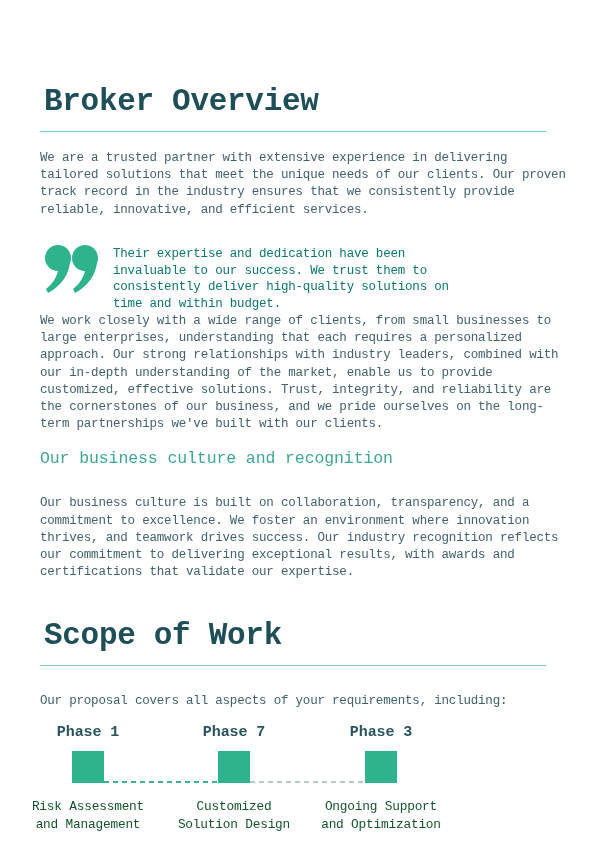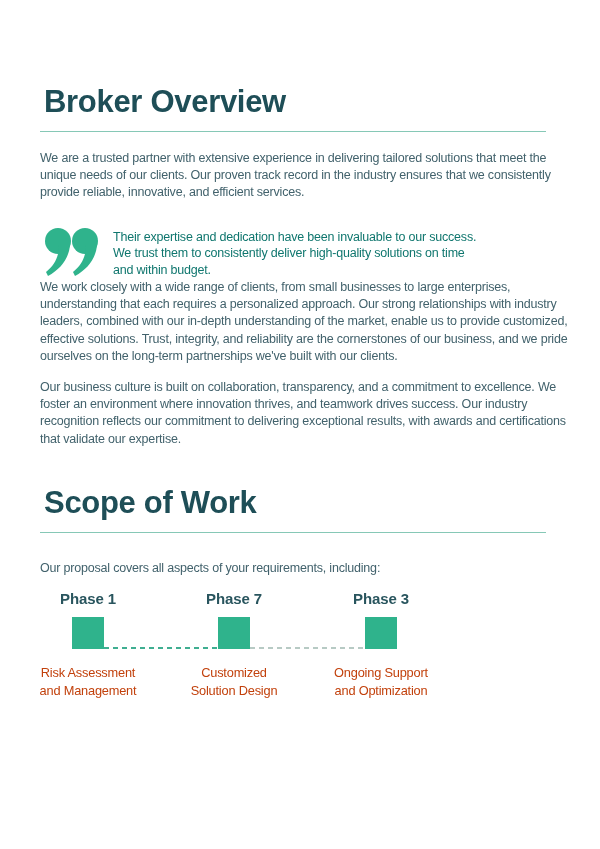--- a/index.html
+++ b/index.html
@@ -2,21 +2,21 @@
 <html><head>
 <meta charset="utf-8">
 <style>
   * { margin:0; padding:0; box-sizing:border-box; }
   html,body { background:#ffffff; }
   .page {
     position:relative;
     width:600px; height:849px;
     background:#ffffff;
     overflow:hidden;
-    font-family:Liberation Sans, sans-serif;
+    font-family:Liberation Mono, monospace;
     color:#42626c;
   }
   .content {
     position:absolute; left:40px; top:0; width:532px;
   }
   .h1 {
     margin-top:84px;
     font-size:31px; line-height:36px; font-weight:700;
     letter-spacing:-0.3px;
     color:#1e4e57;
@@ -45,21 +45,21 @@
     font-size:12.5px; line-height:16.8px; letter-spacing:-0.2px;
     color:#0f766e;
   }
   .overview { }
   .h2 {
     margin-top:15px;
     font-size:16.5px; line-height:22px; font-weight:400;
     letter-spacing:-0.1px;
     color:#3da795;
   }
-  .culture { margin-top:14px; }
+  .culture { margin-top:25px; }
   .h1-scope { margin-top:37px; }
   .scope-intro { margin-top:27px; }
   .diagram {
     position:relative;
     margin-top:13px;
     height:130px;
   }
   .phase-col {
     position:absolute; top:0;
     width:150px;
@@ -70,21 +70,21 @@
     color:#29555e;
   }
   .phase-square {
     width:32px; height:32px;
     background:#2fb38c;
     margin:10px auto 0 auto;
   }
   .phase-desc {
     margin-top:15px;
     font-size:12.8px; line-height:18px; letter-spacing:-0.2px;
-    color:#c2410c;
+    color:#14532d;
     white-space:pre-line;
   }
   .connector {
     position:absolute; top:57px;
     height:2px;
     background-image:repeating-linear-gradient(90deg, currentColor 0 5px, transparent 5px 9px);
   }
   .connector-1 { left:64px; width:115px; color:#3fae91; }
   .connector-2 { left:210px; width:115px; color:#b7cac4; }
   .quote-svg { display:block; }
@@ -109,20 +109,21 @@
             <circle cx="40" cy="14" r="13"></circle>
             <path d="M52,18 C51,31 43,42 30,49 L28,45 C37,38 41,29 41,18 Z"></path>
           </g>
         </svg>
       </div>
       <div class="quote-text">Their expertise and dedication have been invaluable to our success. We trust them to consistently deliver high-quality solutions on time and within budget.</div>
     </div>
 
     <div class="para overview">We work closely with a wide range of clients, from small businesses to large enterprises, understanding that each requires a personalized approach. Our strong relationships with industry leaders, combined with our in-depth understanding of the market, enable us to provide customized, effective solutions. Trust, integrity, and reliability are the cornerstones of our business, and we pride ourselves on the long-term partnerships we've built with our clients.</div>
 
+    <div class="h2">Our business culture and recognition</div>
 
     <div class="para culture">Our business culture is built on collaboration, transparency, and a commitment to excellence. We foster an environment where innovation thrives, and teamwork drives success. Our industry recognition reflects our commitment to delivering exceptional results, with awards and certifications that validate our expertise.</div>
 
     <div class="h1 h1-scope">Scope of Work</div>
     <hr class="divider">
 
     <div class="para scope-intro">Our proposal covers all aspects of your requirements, including:</div>
 
     <div class="diagram">
       <div class="connector connector-1"></div>

